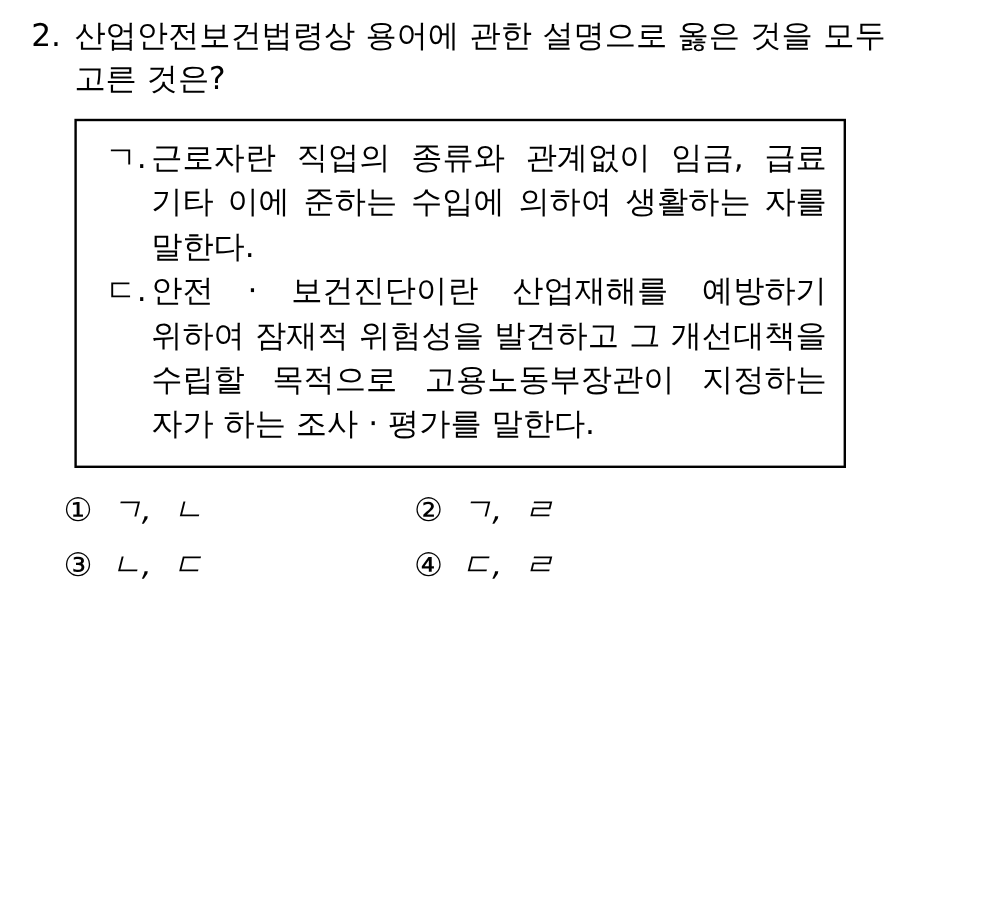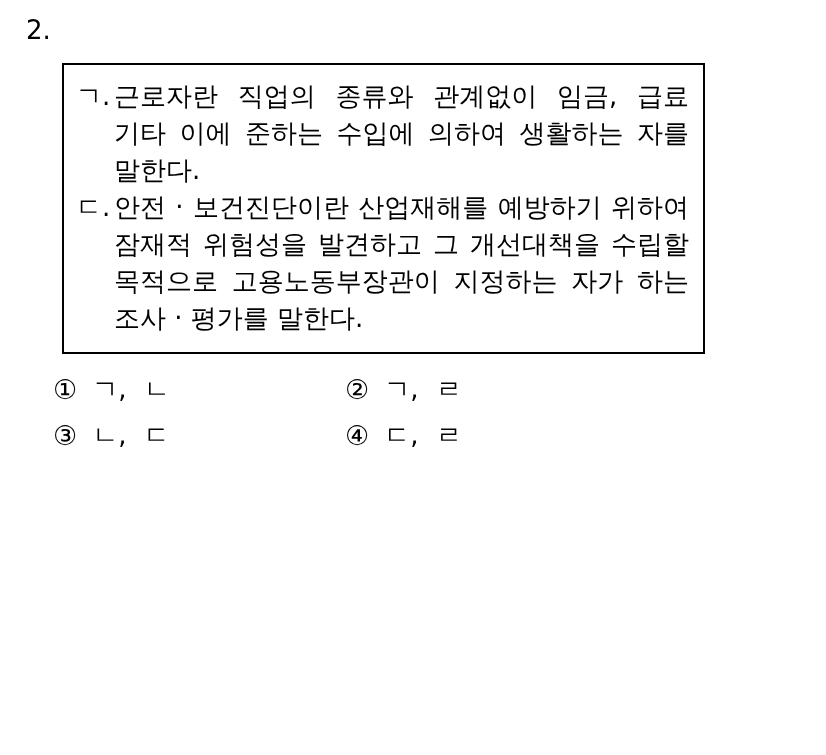--- a/index.html
+++ b/index.html
@@ -33,21 +33,21 @@
     text-align-last: left;
     word-break: keep-all;
   }
 
   
   .statement-box {
     box-sizing: border-box;
     margin: 15px 0 0 62px;
     width: 643px;
     border: 2px solid #000000;
-    padding: 13px 14px 15px 12px;
+    padding: 13px 14px 15px 24px;
     line-height: 37px;
   }
   .statement-item {
     padding-left: 38px;
     text-indent: -38px;
     text-align: justify;
     text-align-last: left;
     word-break: keep-all;
   }
   .statement-item .item-marker {
@@ -69,27 +69,29 @@
     align-items: center;
     gap: 15px;
     line-height: 29px;
     white-space: nowrap;
   }
   .choice .choice-number {
     font-size: 27px;
   }
   .choice .choice-text {
     word-spacing: 9px;
+    font-style: italic;
   }
 </style>
 </head>
 <body>
 
 <div class="question">
   <span class="q-number">2.</span>
+  <div class="q-text">산업안전보건법령상 용어에 관한 설명으로 옳은 것을 모두 고른 것은?</div>
 </div>
 
 <div class="statement-box">
   <div class="statement-item">
     <span class="item-marker">ㄱ.</span><span class="item-text">근로자란 직업의 종류와 관계없이 임금, 급료 기타 이에 준하는 수입에 의하여 생활하는 자를 말한다.</span>
   </div>
   <div class="statement-item">
     <span class="item-marker">ㄷ.</span><span class="item-text">안전 · 보건진단이란 산업재해를 예방하기 위하여 잠재적 위험성을 발견하고 그 개선대책을 수립할 목적으로 고용노동부장관이 지정하는 자가 하는 조사 · 평가를 말한다.</span>
   </div>
 </div>

